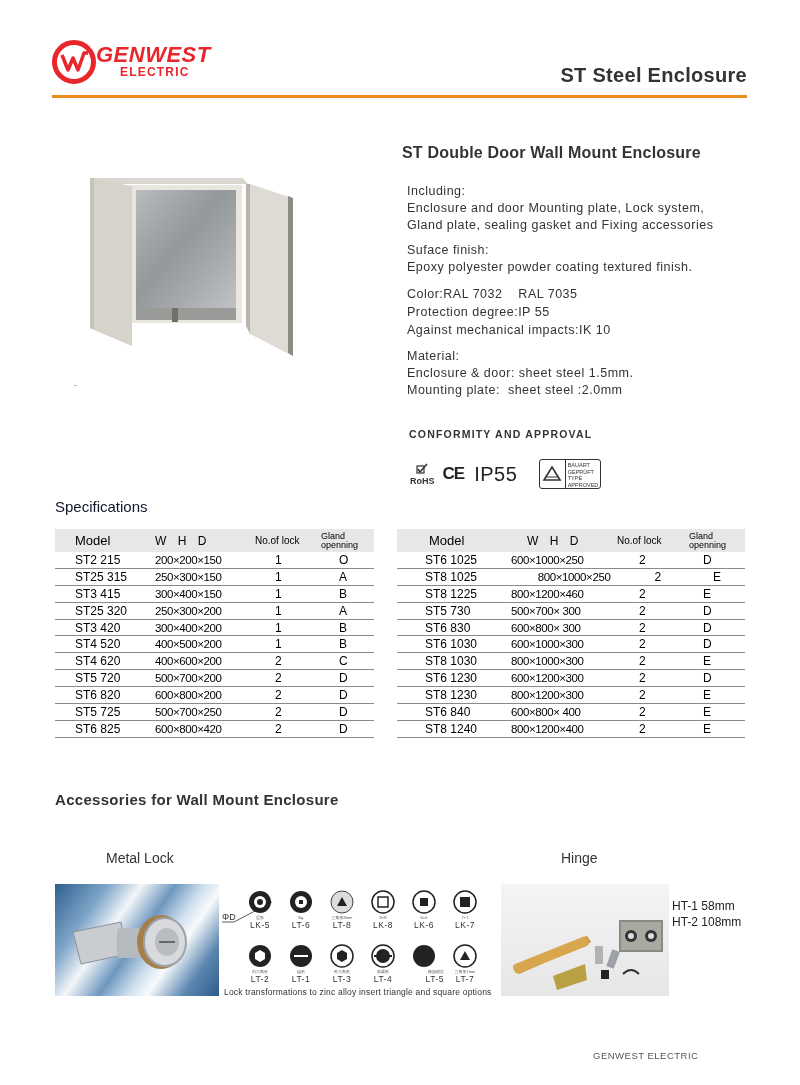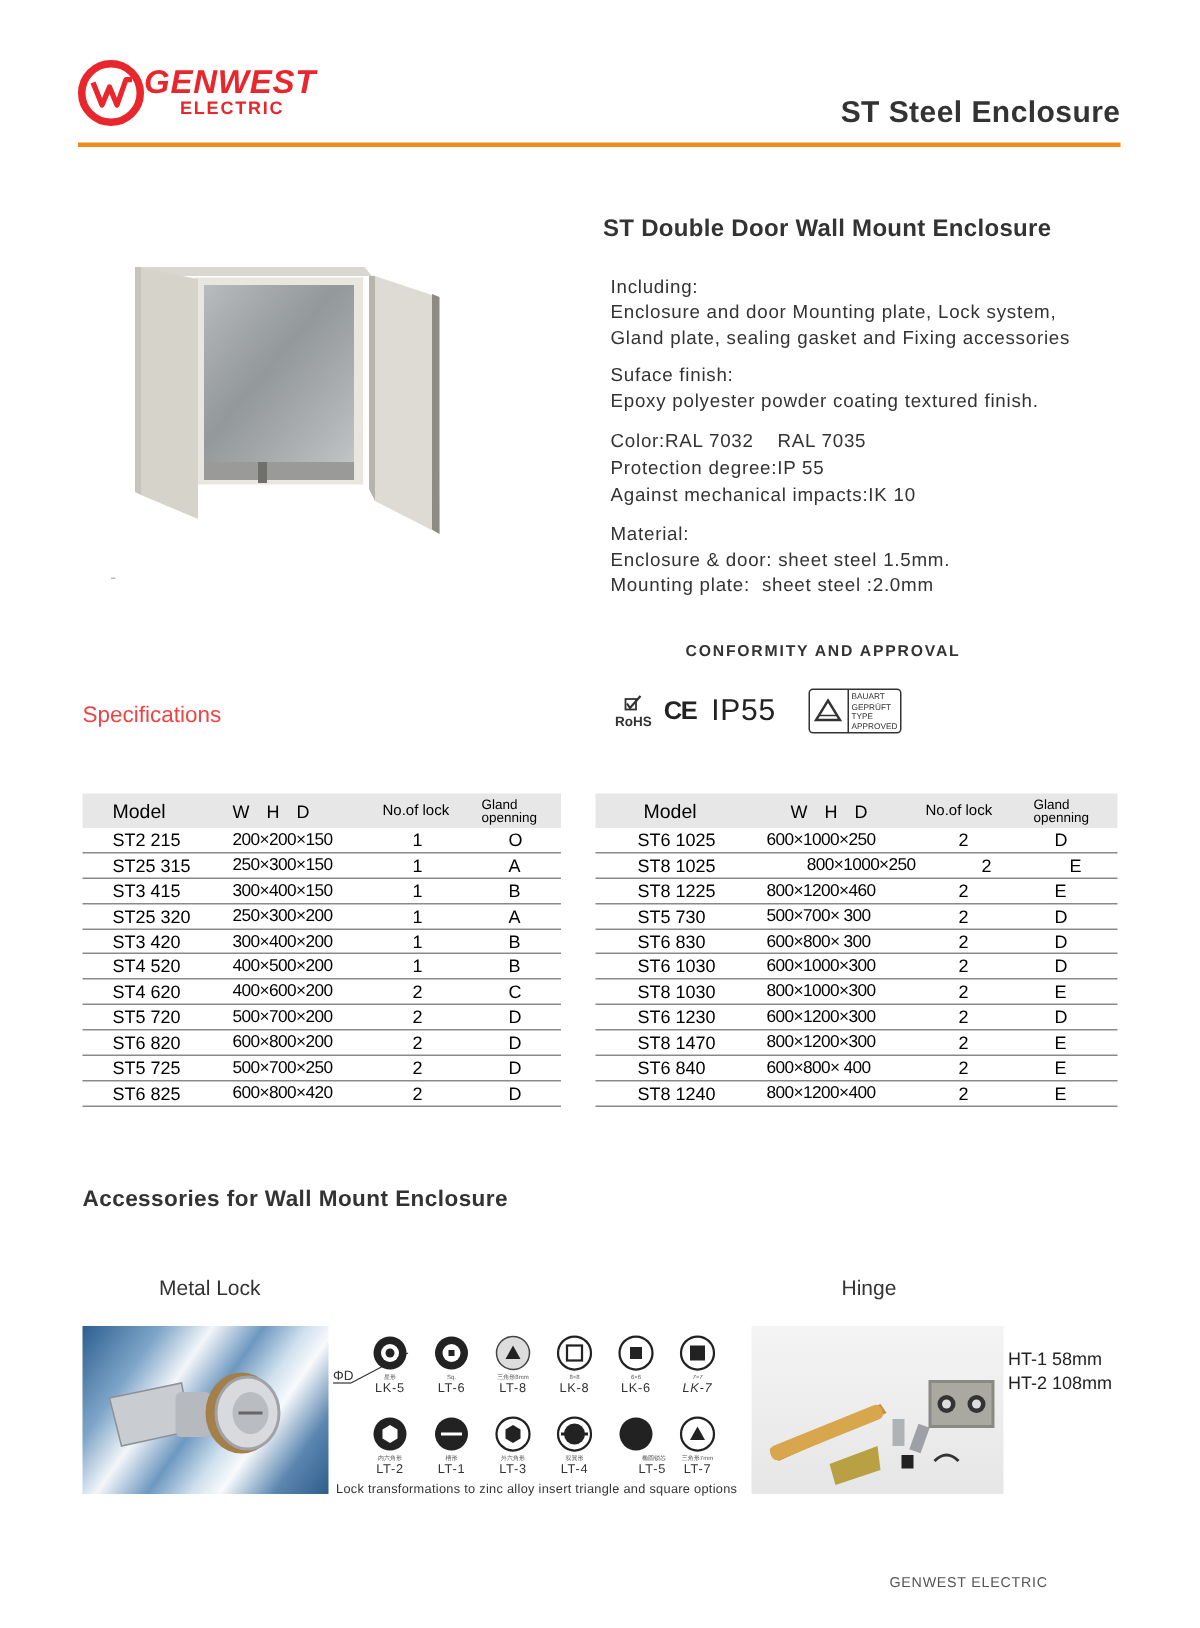--- a/index.html
+++ b/index.html
@@ -14,31 +14,31 @@
   .header-line { left: 52px; top: 95px; width: 695px; height: 3px; background: #f08a1c; }
   .page-title { right: 53px; top: 64px; font-size: 20px; font-weight: bold; color: #333; letter-spacing: 0.3px; }
 
   
   .product-img { left: 88px; top: 176px; width: 220px; height: 180px; }
   .small-dash { left: 74px; top: 385px; width: 3px; height: 1px; background: #bbb; }
 
   
   .sub-title { left: 402px; top: 144px; font-size: 16px; font-weight: bold; color: #333; letter-spacing: 0.2px; }
   .desc { left: 407px; font-size: 12.5px; color: #333; letter-spacing: 0.5px; line-height: 17.5px; }
-  .conformity { left: 409px; top: 428px; font-size: 10.5px; font-weight: bold; color: #333; letter-spacing: 1.2px; margin-left: 48px; }
+  .conformity { left: 409px; top: 428px; font-size: 10.5px; font-weight: bold; color: #333; letter-spacing: 1.2px; }
   .cert-row { left: 410px; top: 458px; height: 32px; display: flex; align-items: center; gap: 8px; }
   .rohs { font-size: 9px; font-weight: bold; color: #333; line-height: 9px; text-align: center; }
   .ce { font-size: 17px; font-weight: bold; color: #222; letter-spacing: -1px; }
   .ip55 { font-size: 20px; color: #222; margin-left: 2px; letter-spacing: 0.5px; }
   .tuv { margin-left: 14px; width: 62px; height: 30px; border: 1px solid #333; border-radius: 3px; display: flex; }
   .tuv-left { width: 28px; border-right: 1px solid #333; display: flex; align-items: center; justify-content: center; }
   .tuv-right { font-size: 5.5px; line-height: 6.5px; padding: 2px; color: #333; }
 
   
-  .spec-title { left: 55px; top: 468px; font-size: 15px; color: #ef4444; }
+  .spec-title { left: 55px; top: 498px; font-size: 15px; color: #0f172a; }
   .table { top: 529px; font-size: 12px; color: #000000; }
   .t-head { height: 23px; background: #e7e7e7; display: flex; align-items: center; }
   .t-row { height: 16.9px; display: flex; align-items: center; border-bottom: 1px solid #8a8a8a; }
   .c1 { padding-left: 20px; }
   .c-head-model { font-size: 13px; }
   .c-head-whd { font-size: 12px; letter-spacing: 4px; }
   .c-head-lock { font-size: 10px; }
   .c-head-gland { font-size: 9px; line-height: 9px; text-align: center; }
   .t-row .c2 { letter-spacing: -0.4px; font-size: 11.5px; }
   .cell { text-align: left; }
@@ -281,21 +281,21 @@
         <div class="cell c3" style="width: 74px; padding-left: 24px;">2</div>
         <div class="cell c4" style="width: 50px; padding-left: 14px;">E</div>
       </div>
       <div class="t-row">
         <div class="cell c1" style="width: 112px; padding-left: 28px;">ST6 1230</div>
         <div class="cell c2" style="width: 106px; padding-left: 2px;">600×1200×300</div>
         <div class="cell c3" style="width: 74px; padding-left: 24px;">2</div>
         <div class="cell c4" style="width: 50px; padding-left: 14px;">D</div>
       </div>
       <div class="t-row">
-        <div class="cell c1" style="width: 112px; padding-left: 28px;">ST8 1470</div>
+        <div class="cell c1" style="width: 112px; padding-left: 28px;">ST8 1230</div>
         <div class="cell c2" style="width: 106px; padding-left: 2px;">800×1200×300</div>
         <div class="cell c3" style="width: 74px; padding-left: 24px;">2</div>
         <div class="cell c4" style="width: 50px; padding-left: 14px;">E</div>
       </div>
       <div class="t-row">
         <div class="cell c1" style="width: 112px; padding-left: 28px;">ST6 840</div>
         <div class="cell c2" style="width: 106px; padding-left: 2px;">600×800× 400</div>
         <div class="cell c3" style="width: 74px; padding-left: 24px;">2</div>
         <div class="cell c4" style="width: 50px; padding-left: 14px;">E</div>
       </div>
@@ -375,21 +375,21 @@
     <div class="lock-type" style="left: 404px; top: 890px;">
       <div class="lt-icon">
         <svg width="24" height="24">
           <circle cx="12" cy="12" r="11" fill="#fff" stroke="#222" stroke-width="1.5"></circle>
           <rect x="8" y="8" width="8" height="8" fill="#222"></rect>
         </svg>
       </div>
       <div class="lt-cap">6×6</div>
       <div class="lt-name">LK-6</div>
     </div>
-    <div class="lock-type" style="left: 445px; top: 890px; font-style: italic;">
+    <div class="lock-type" style="left: 445px; top: 890px;">
       <div class="lt-icon">
         <svg width="24" height="24">
           <circle cx="12" cy="12" r="11" fill="#fff" stroke="#222" stroke-width="1.5"></circle>
           <rect x="7" y="7" width="10" height="10" fill="#222"></rect>
         </svg>
       </div>
       <div class="lt-cap">7×7</div>
       <div class="lt-name">LK-7</div>
     </div>
     <div class="lock-type" style="left: 240px; top: 944px;">

